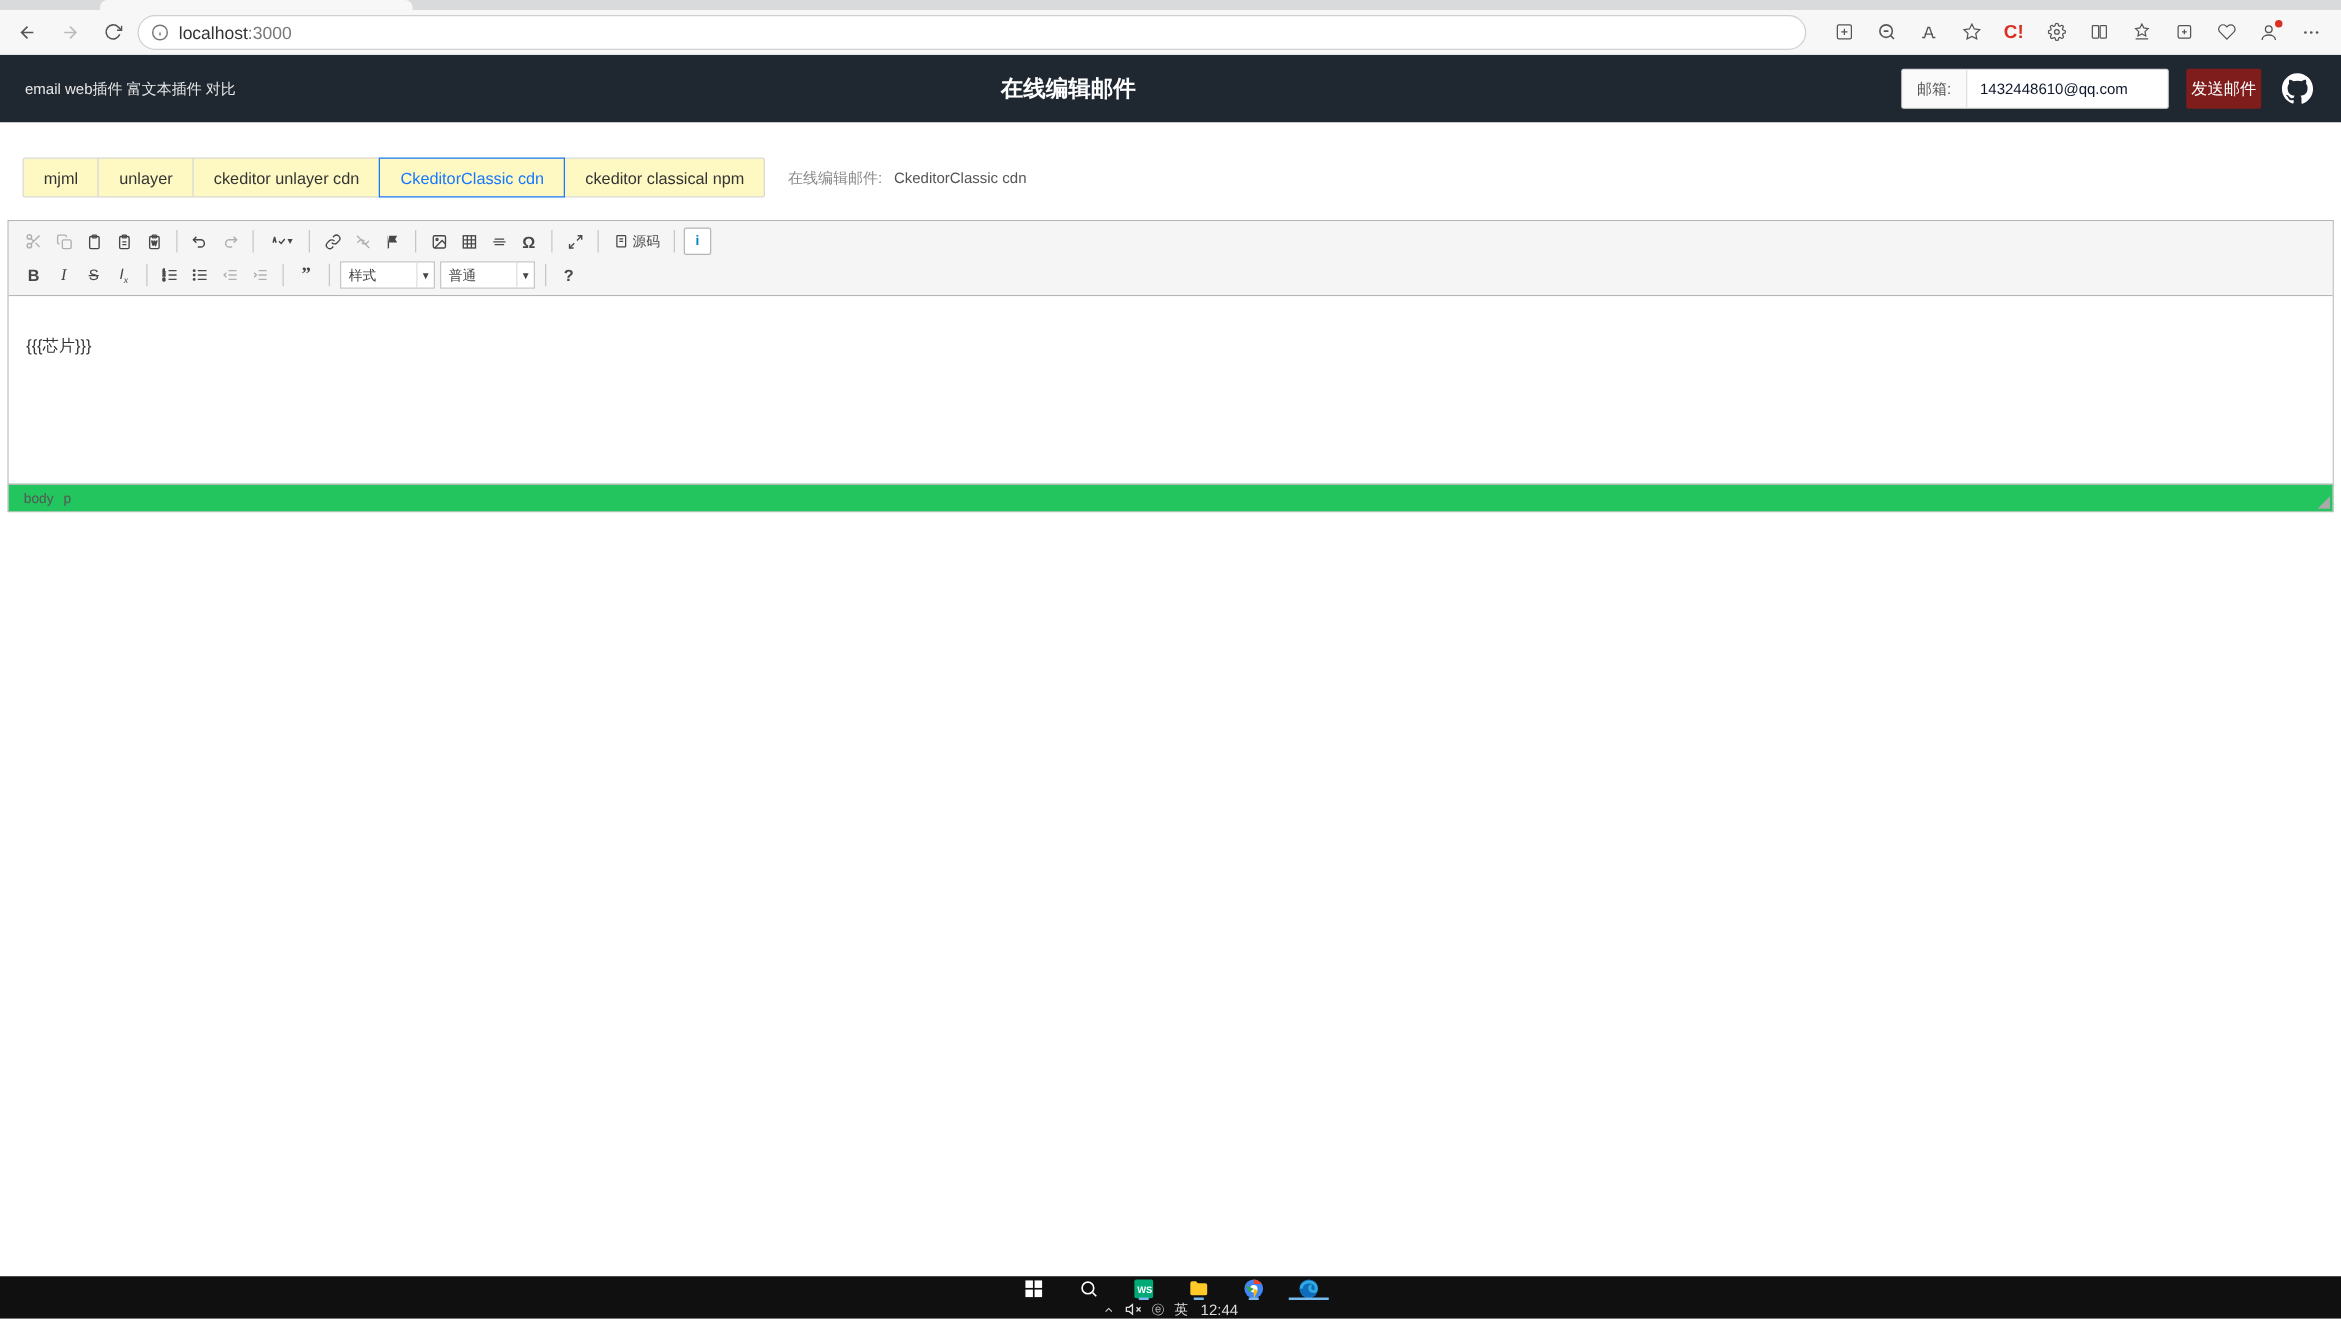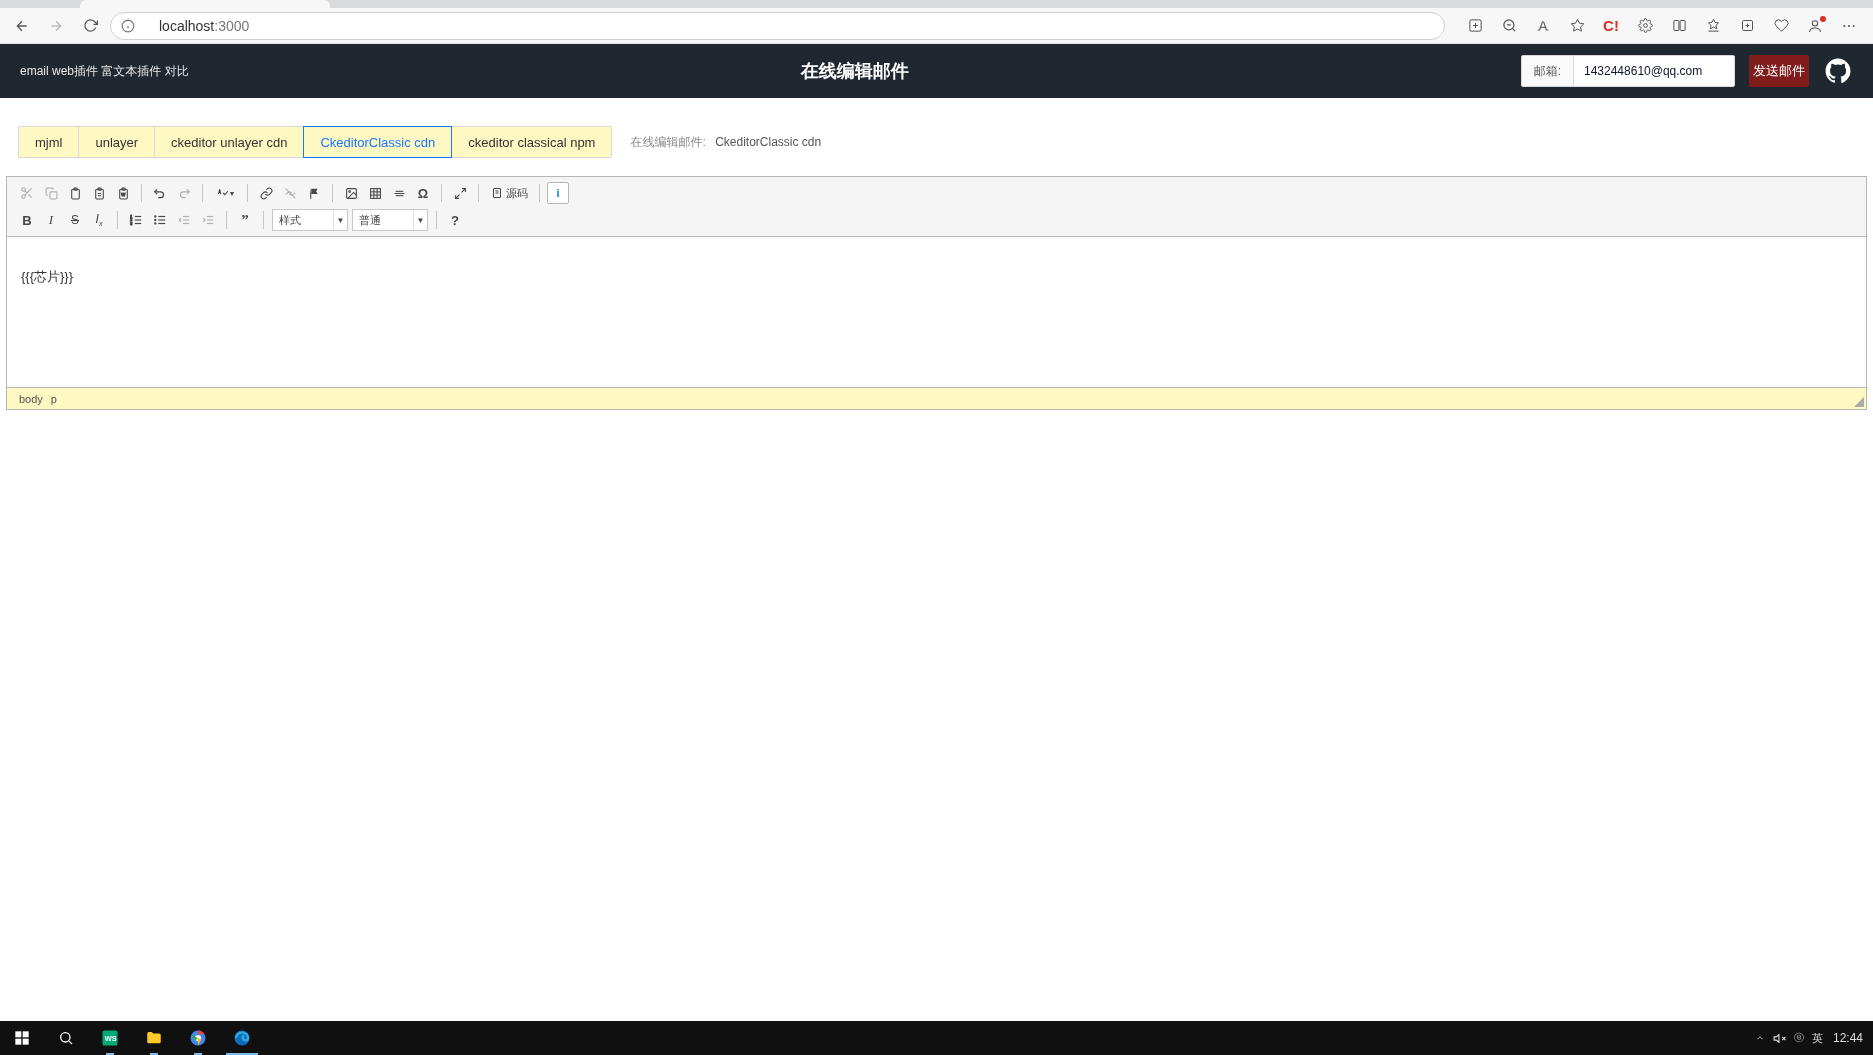--- a/index.html
+++ b/index.html
@@ -5,21 +5,21 @@
   * { box-sizing: border-box; }
   html, body { margin:0; padding:0; height:100%; font-family: "Microsoft YaHei", Arial, sans-serif; font-size:12px; color:#333; background:#fafafa; }
   body { display:flex; flex-direction:column; height:1055px; width:1873px; overflow:hidden; background:#fff; }
 
   
   .browser-tabs-strip { height:8px; background:#d9dadc; position:relative; }
   .browser-tabs-strip .active-tab { position:absolute; left:80px; top:0; width:250px; height:8px; background:#f7f7f8; border-top-left-radius:6px; border-top-right-radius:6px; }
   .browser-bar { height:36px; background:#f7f7f8; display:flex; align-items:center; padding:0 8px; gap:6px; border-bottom:1px solid #e5e5e5; }
   .nav-btn { width:28px; height:28px; display:flex; align-items:center; justify-content:center; border-radius:4px; color:#555; cursor:pointer; }
   .nav-btn.disabled { color:#bbb; cursor:default; }
-  .address-box { flex:1; display:flex; align-items:center; height:28px; background:#fff; border:1px solid #d0d0d0; border-radius:14px; padding:0 10px; gap:24px; color:#555; }
+  .address-box { flex:1; display:flex; align-items:center; height:28px; background:#fff; border:1px solid #d0d0d0; border-radius:14px; padding:0 10px; gap:8px; color:#555; }
   .address-box .info-icon { color:#777; }
   .address-box .url { font-size:14px; color:#333; }
   .address-box .url .port { color:#777; }
   .chrome-actions { display:flex; align-items:center; gap:2px; margin-left:8px; }
   .chrome-act { width:32px; height:28px; display:flex; align-items:center; justify-content:center; color:#555; cursor:pointer; border-radius:4px; }
   .chrome-act.c-letter { color:#d93025; font-weight:bold; font-size:15px; }
   .avatar-box { position:relative; }
   .avatar-box .dot { position:absolute; top:4px; right:5px; width:6px; height:6px; background:#d93025; border-radius:50%; }
 
   
@@ -52,29 +52,29 @@
   .cke-btn { width:22px; height:22px; display:flex; align-items:center; justify-content:center; color:#474747; cursor:pointer; border-radius:2px; margin:1px; font-size:13px; }
   .cke-btn.dim { color:#b0b0b0; cursor:default; }
   .cke-combo { display:flex; align-items:center; height:22px; border:1px solid #c7c7c7; background:#fff; margin:1px 2px; cursor:pointer; }
   .cke-combo-label { font-size:11px; color:#474747; padding:0 24px 0 6px; min-width:60px; }
   .cke-combo-arrow { width:14px; display:flex; align-items:center; justify-content:center; color:#474747; font-size:8px; border-left:1px solid #e0e0e0; height:100%; }
   .cke-source-btn { display:flex; align-items:center; gap:2px; font-size:11px; color:#474747; padding:0 4px; height:22px; cursor:pointer; margin:1px; }
   .cke-source-btn .src-icon { width:14px; height:14px; display:flex; align-items:center; justify-content:center; }
   .cke-about-btn { background:#fff; border:1px solid #b6b6b6; }
 
   .cke-content { flex:1; min-height:150px; padding:18px 14px; font-size:13px; color:#333; background:#fff; }
-  .cke-footer { height:22px; background:#fef9c3; border-top:1px solid #b6b6b6; display:flex; align-items:center; padding:0 8px; font-size:11px; color:#555; position:relative; }
+  .cke-footer { height:22px; background:#22c55e; border-top:1px solid #b6b6b6; display:flex; align-items:center; padding:0 8px; font-size:11px; color:#555; position:relative; }
   .cke-path-item { cursor:pointer; padding:0 4px; }
   .cke-resizer { position:absolute; right:2px; bottom:2px; width:0; height:0; border-style:solid; border-width:0 0 10px 10px; border-color:transparent transparent #aaa transparent; cursor:nwse-resize; }
 
   
   .fill { flex:1; background:#fff; }
 
   
-  .taskbar { height:34px; background:#101010; display:flex; align-items:center; justify-content:space-between; padding:0 0 0 0; color:#fff; }
+  .taskbar { height:34px; background:#101010; display:flex; align-items:center; justify-content:space-between; padding:0 0 0 0; color:#fff;flex-direction:column; }
   .taskbar-left { display:flex; align-items:center; height:100%; }
   .tb-item { width:44px; height:100%; display:flex; align-items:center; justify-content:center; cursor:pointer; position:relative; }
   .tb-item.active::after { content:""; position:absolute; bottom:0; left:6px; right:6px; height:2px; background:#76b9ed; }
   .tb-item.open::after { content:""; position:absolute; bottom:0; left:18px; right:18px; height:2px; background:#76b9ed; }
   .taskbar-right { display:flex; align-items:center; gap:10px; padding:0 10px; font-size:11px; color:#ddd; }
   .tb-sys { display:flex; align-items:center; gap:8px; }
   .tb-clock { font-size:12px; }
 
   svg { display:block; }
 </style>

